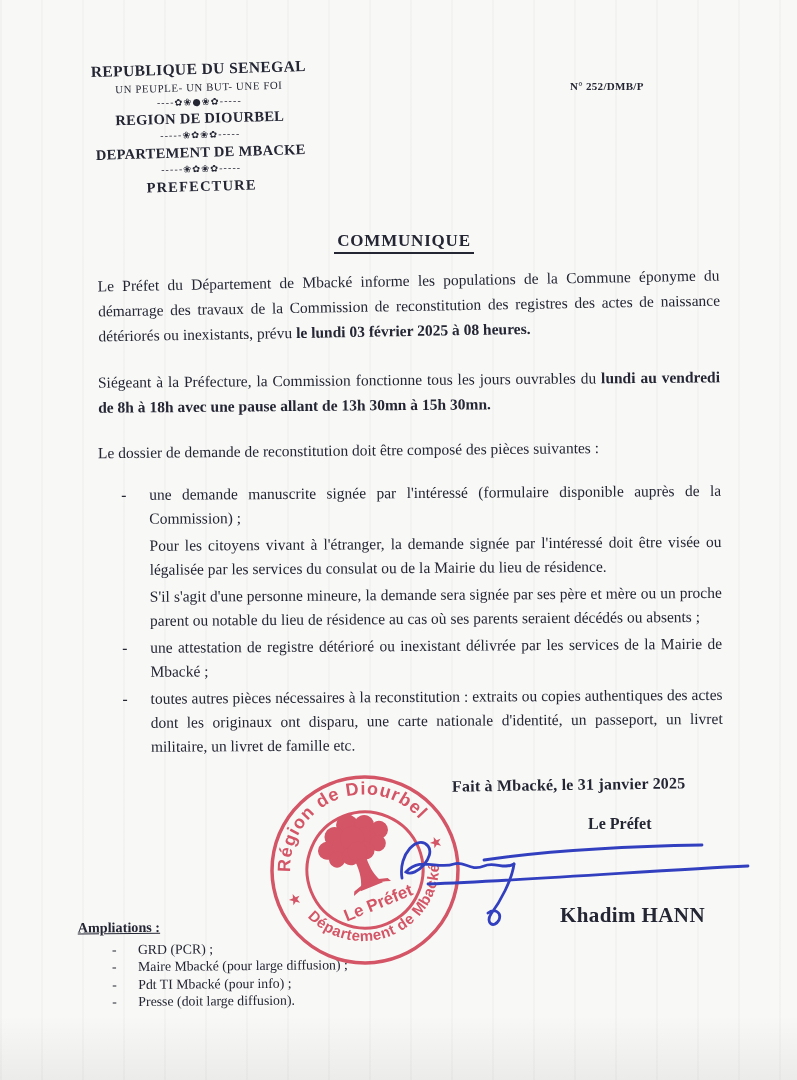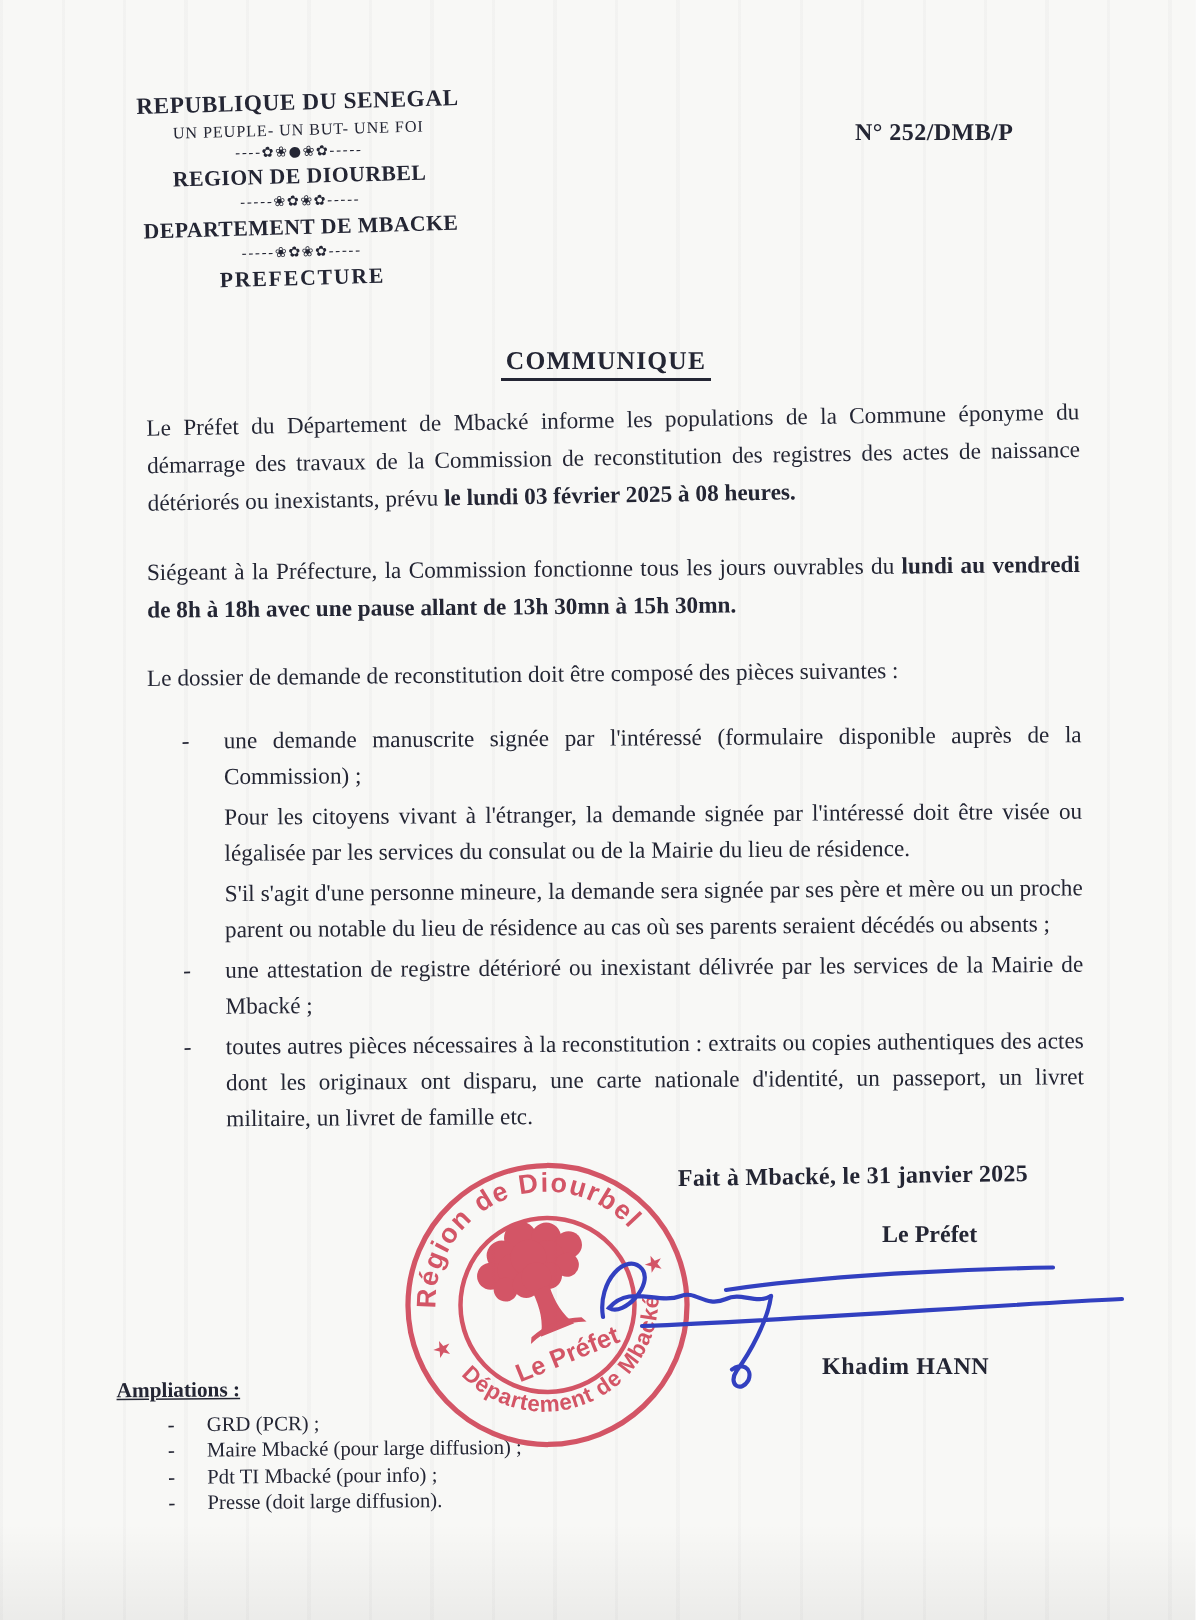--- a/index.html
+++ b/index.html
@@ -30,21 +30,21 @@
   .letterhead{
     left:75px;top:60px;width:250px;text-align:center;
     transform:rotate(-1.6deg);line-height:1.18;
   }
   .lh-country{font-weight:bold;font-size:15.5px;letter-spacing:.4px;}
   .lh-motto{font-size:10.8px;letter-spacing:.6px;margin-top:3px;}
   .lh-sep{font-family:"DejaVu Sans",sans-serif;font-size:9.5px;letter-spacing:1px;margin-top:2px;color:var(--ink);}
   .lh-line{font-weight:bold;font-size:14.5px;margin-top:3px;letter-spacing:.3px;}
   .lh-office{font-weight:bold;font-size:14.5px;margin-top:4px;letter-spacing:1.2px;}
 
-  .ref-number{left:570px;top:80px;font-weight:bold;font-size:16px;letter-spacing:.3px;}
+  .ref-number{left:570px;top:80px;font-weight:bold;font-size:11px;letter-spacing:.3px;}
 
   
   .title-row{left:0;top:231px;width:797px;text-align:center;padding-left:11px;box-sizing:border-box;}
   .title-row span{
     display:inline-block;font-weight:bold;font-size:17px;letter-spacing:.8px;
     border-bottom:2.5px solid var(--ink);padding:0 3px 1px;
   }
 
   
   .para{
@@ -57,21 +57,21 @@
   .para b{font-weight:bold;}
 
   .list{left:98px;top:481px;width:624px;font-size:15.5px;line-height:24px;transform:rotate(-0.4deg);}
   .li{display:flex;margin-bottom:3px;}
   .li .dash{width:52px;padding-left:24px;box-sizing:border-box;flex:none;}
   .li .txt{flex:1;text-align:justify;}
 
   
   .place-date{left:452px;top:776px;font-weight:bold;font-size:16px;transform:rotate(-0.8deg);letter-spacing:.2px;}
   .sig-title{left:588px;top:815px;font-weight:bold;font-size:16px;}
-  .sig-name{left:548px;top:903px;font-weight:bold;font-size:16px;letter-spacing:.4px;}
+  .sig-name{left:560px;top:903px;font-weight:bold;font-size:21px;letter-spacing:.4px;}
 
   .stamp-wrap{left:262px;top:770px;width:206px;height:200px;transform:rotate(-22deg);z-index:1;opacity:.9;}
   .stamp-wrap svg{width:100%;height:100%;}
   .stamp-red{fill:var(--stamp);}
   .stamp-ring{fill:none;stroke:var(--stamp);}
   .stamp-arc-top{font-family:"Liberation Sans","DejaVu Sans",sans-serif;font-weight:bold;font-size:18px;fill:var(--stamp);letter-spacing:1px;}
   .stamp-arc-bottom{font-family:"Liberation Sans","DejaVu Sans",sans-serif;font-weight:bold;font-size:15px;fill:var(--stamp);letter-spacing:.5px;}
   .stamp-center{font-family:"Liberation Sans","DejaVu Sans",sans-serif;font-weight:bold;font-size:17px;fill:var(--stamp);}
   .stamp-star{font-size:15px;fill:var(--stamp);font-family:"DejaVu Sans",sans-serif;}
 

